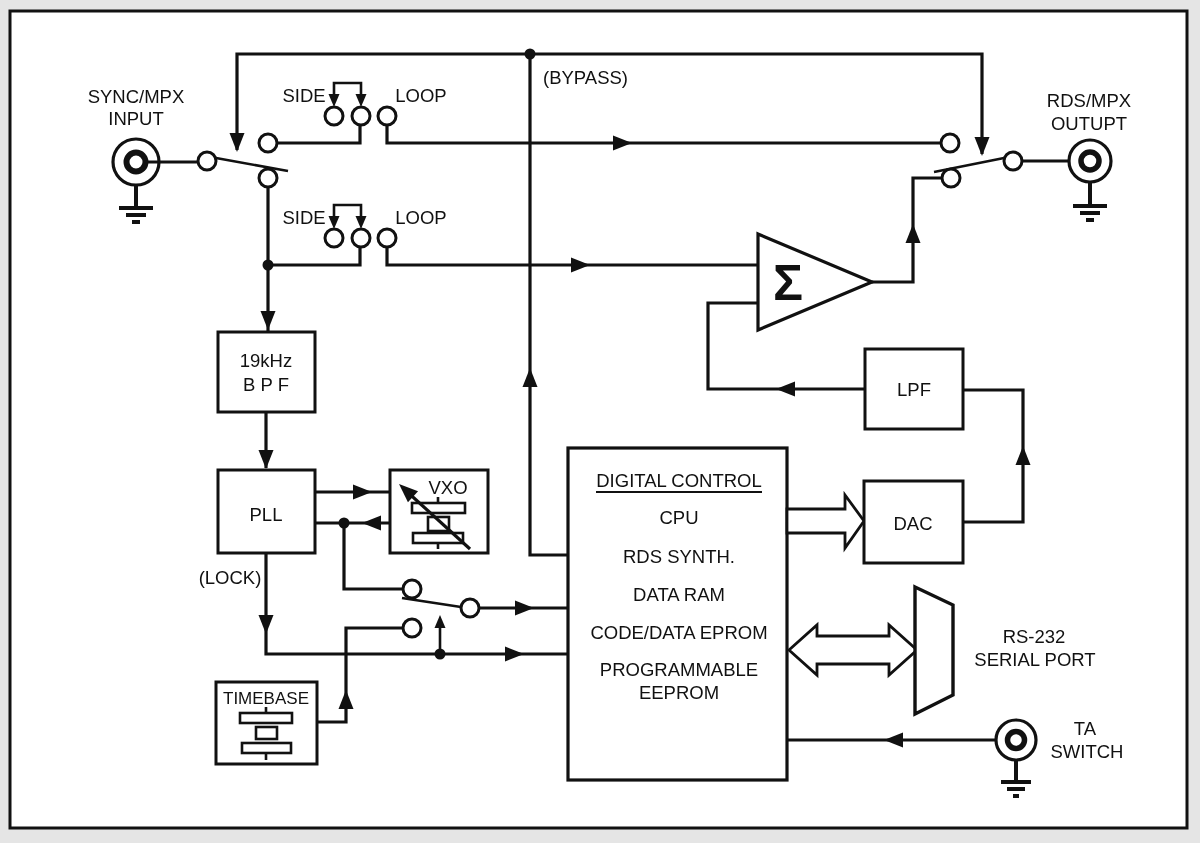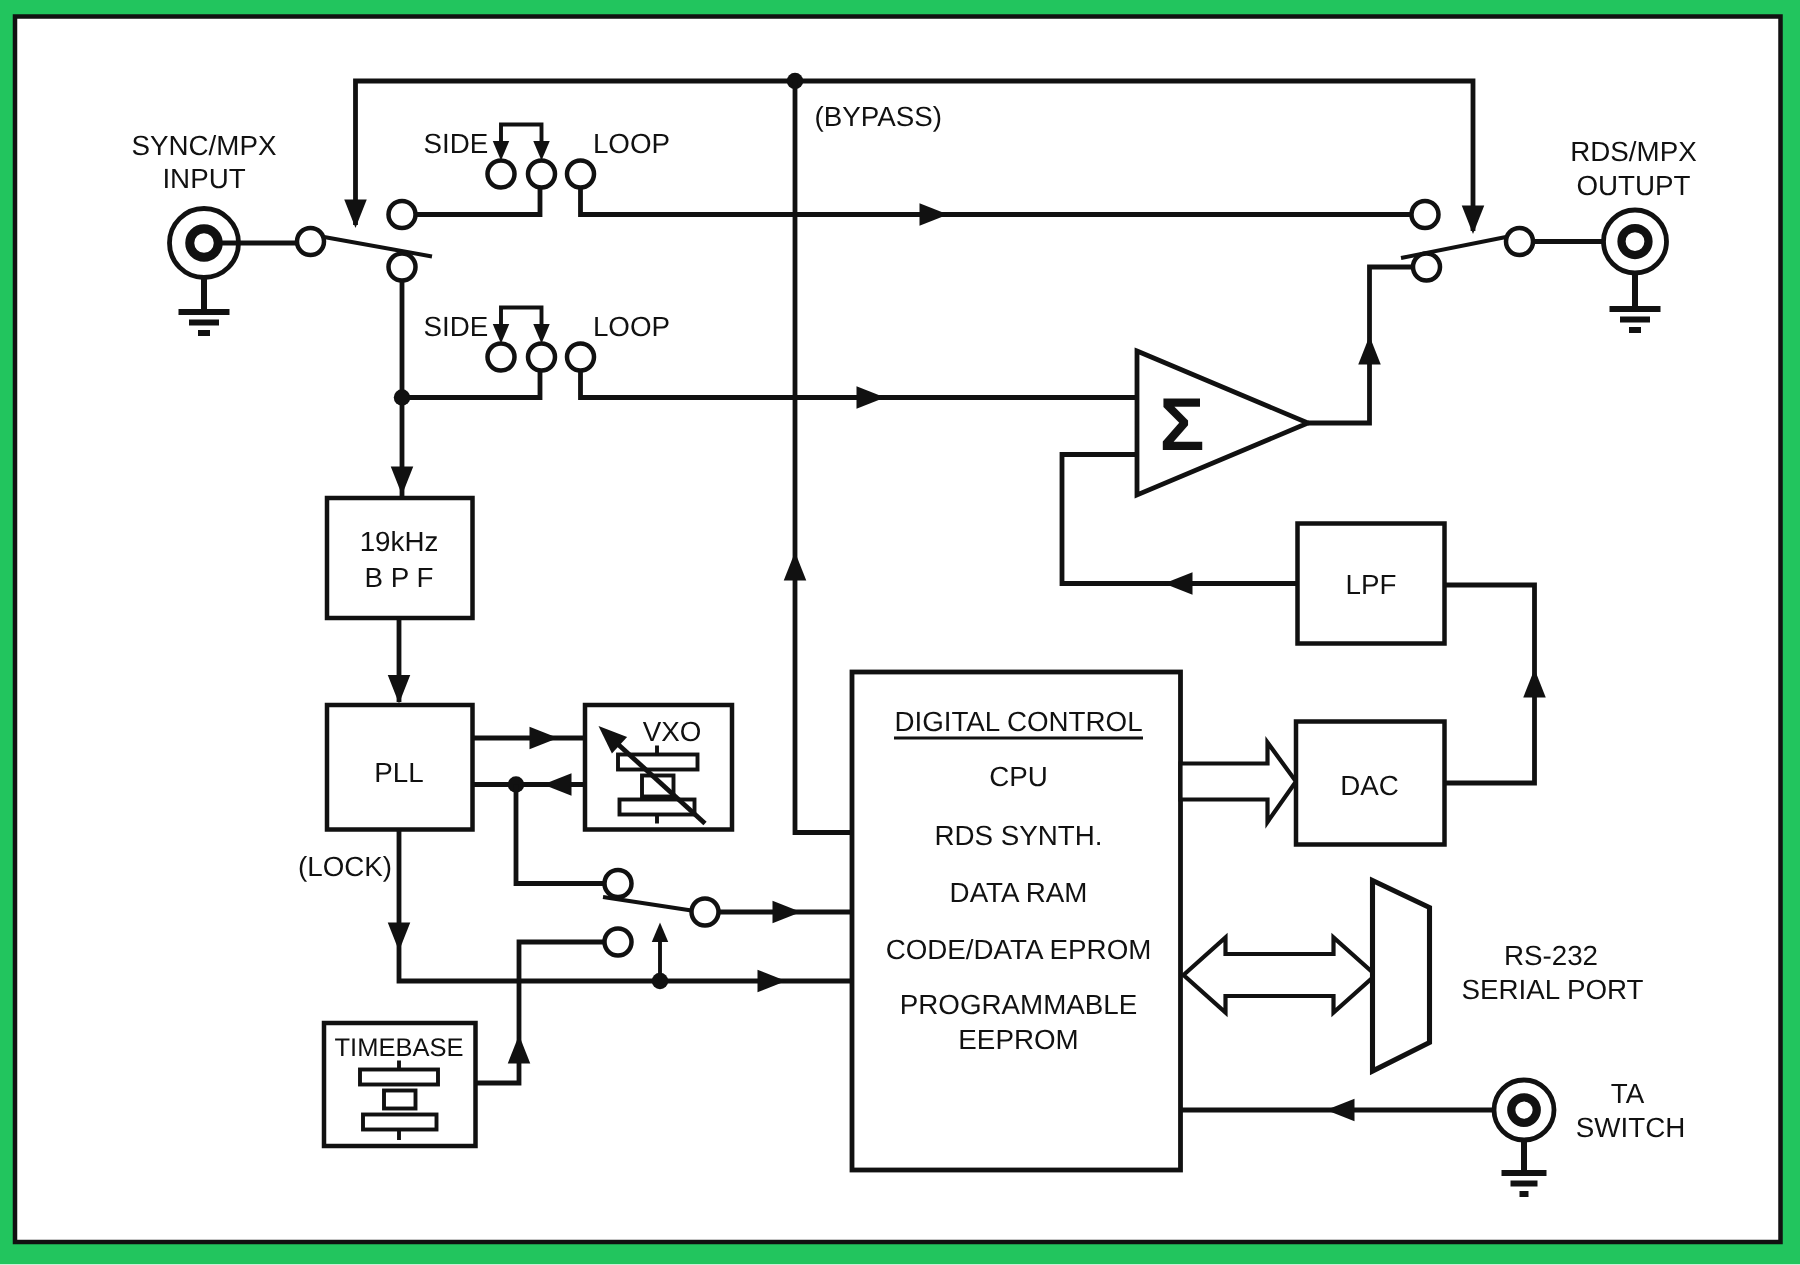--- a/index.html
+++ b/index.html
@@ -1,16 +1,16 @@
 <!DOCTYPE html>
 <html><head>
 <meta charset="utf-8">
 <style>
   html,body{margin:0;padding:0;background:#ffffff;}
-  .stage{width:1200px;height:843px;position:relative;background:#22c55e;}
+  .stage{width:1200px;height:843px;position:relative;background:#e5e5e5;}
   svg{display:block;}
   text{font-family:"Liberation Sans","DejaVu Sans",sans-serif;fill:#111111;}
   .lbl{font-size:18.5px;}
   .lbl-sm{font-size:17px;}
   .sigma{font-size:50px;font-weight:bold;}
   .wire{stroke:#111111;stroke-width:3.2;fill:none;}
   .wire-thin{stroke:#111111;stroke-width:2.6;fill:none;}
   .box{stroke:#111111;stroke-width:3;fill:#ffffff;}
   .hollow{stroke:#111111;stroke-width:2.8;fill:#ffffff;}
   .contact{stroke:#111111;stroke-width:3;fill:#ffffff;}

